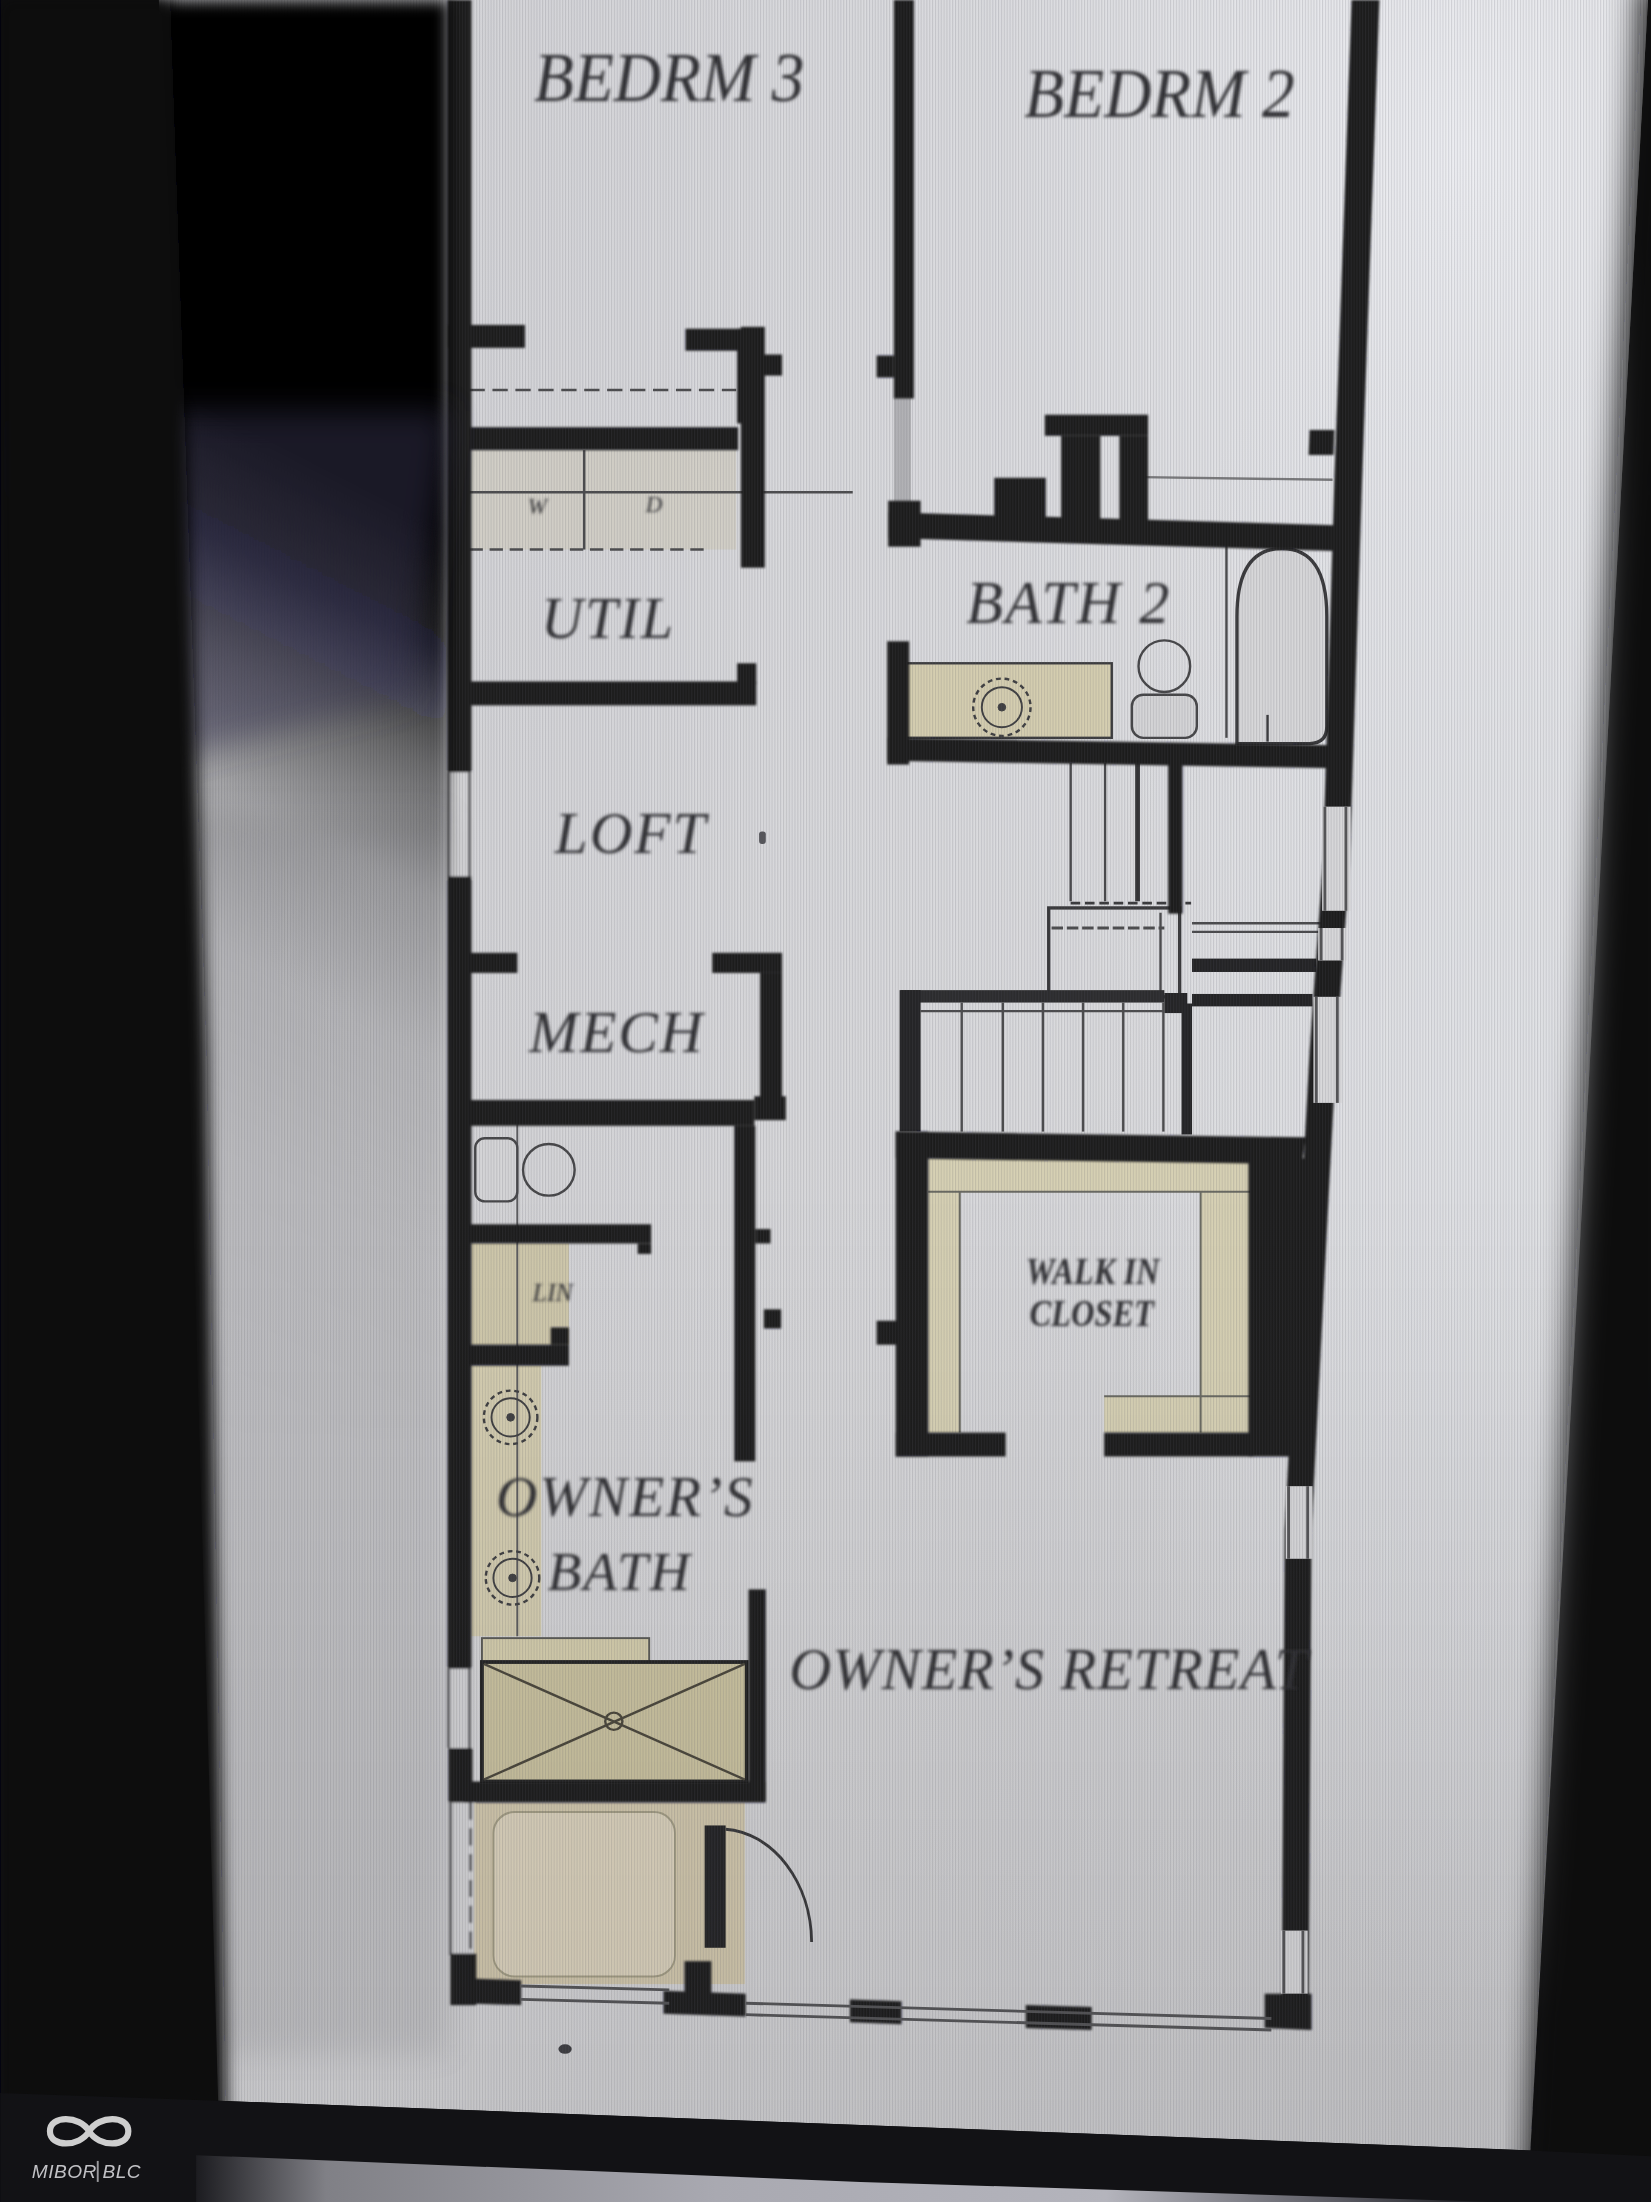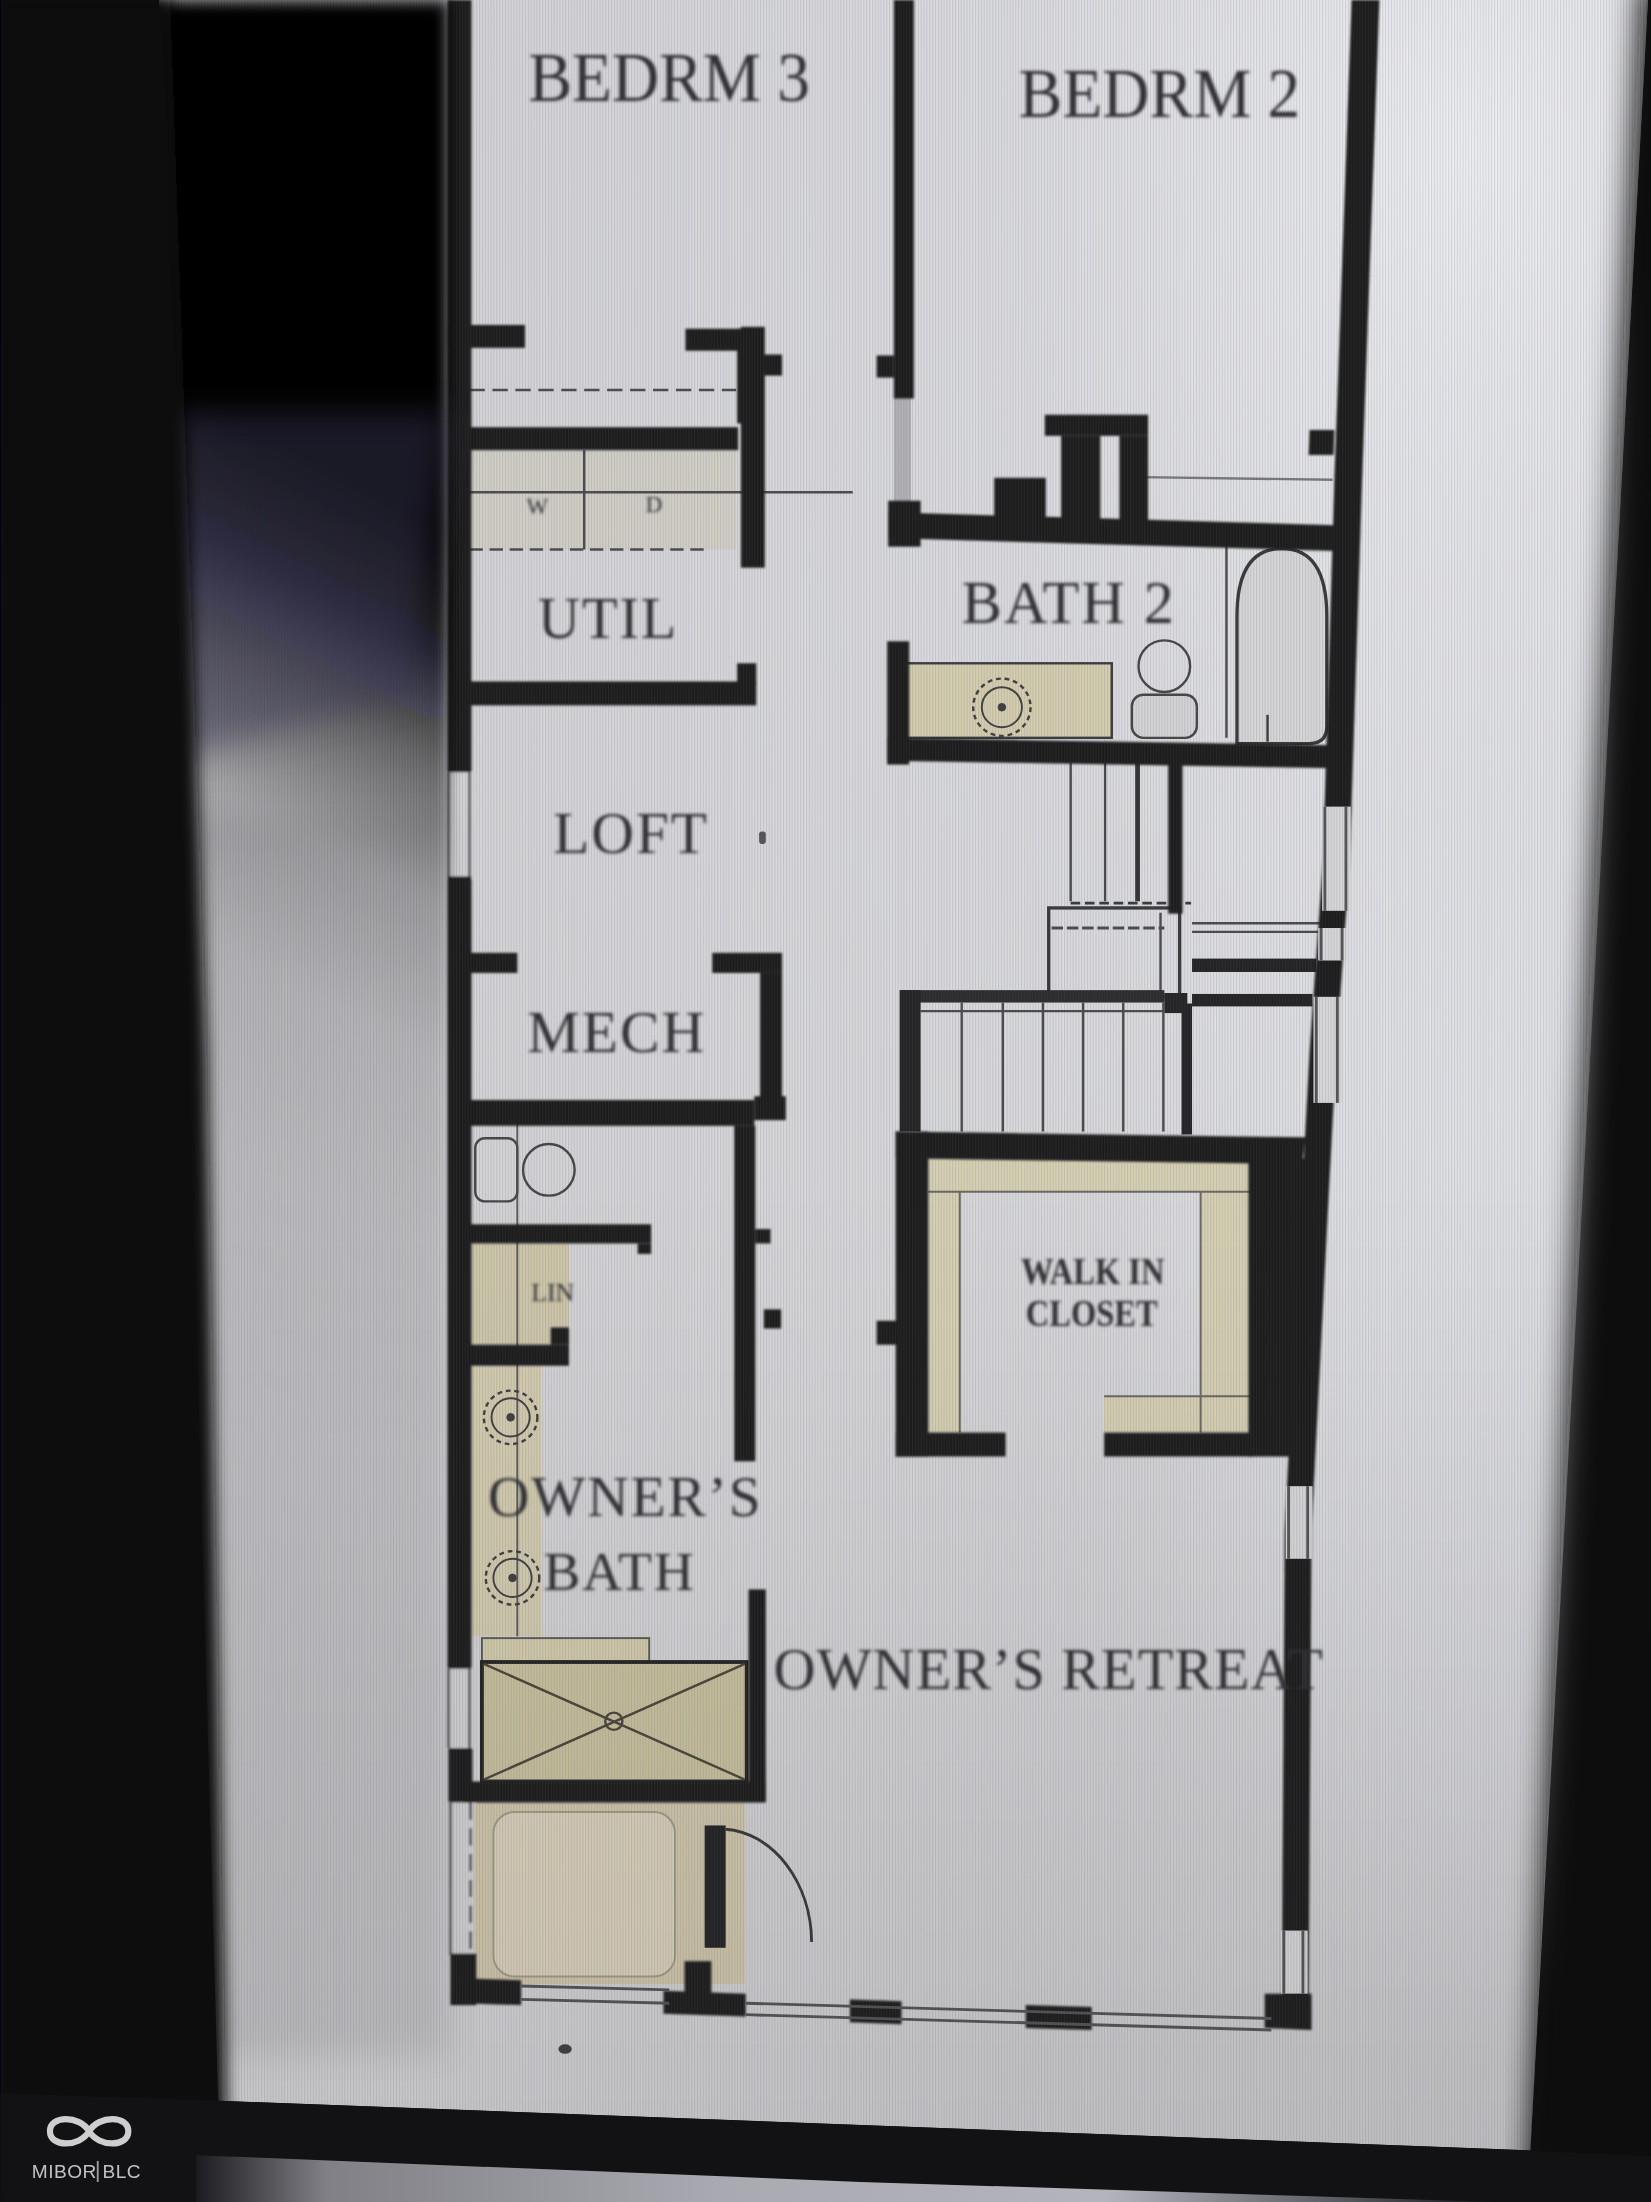--- a/index.html
+++ b/index.html
@@ -1,16 +1,16 @@
 <!DOCTYPE html>
 <html><head>
 <meta charset="utf-8">
 <style>
   html,body{margin:0;padding:0;background:#000;}
-  #stage{position:relative;width:1652px;height:2202px;overflow:hidden;background:#0a0a0c;}
+  #stage{position:relative;width:1652px;height:2202px;overflow:hidden;background:#0a0a0c;font-style:italic;}
   svg{display:block;}
   text{font-family:"Liberation Serif", serif;}
 </style>
 </head>
 <body>
 <div id="stage">
 <svg width="1652" height="2202" viewBox="0 0 1728 2304" xmlns="http://www.w3.org/2000/svg">
 <defs>
   <linearGradient id="pageg" x1="0" y1="0" x2="1" y2="1">
     <stop offset="0" stop-color="#cfcfd3"></stop>

